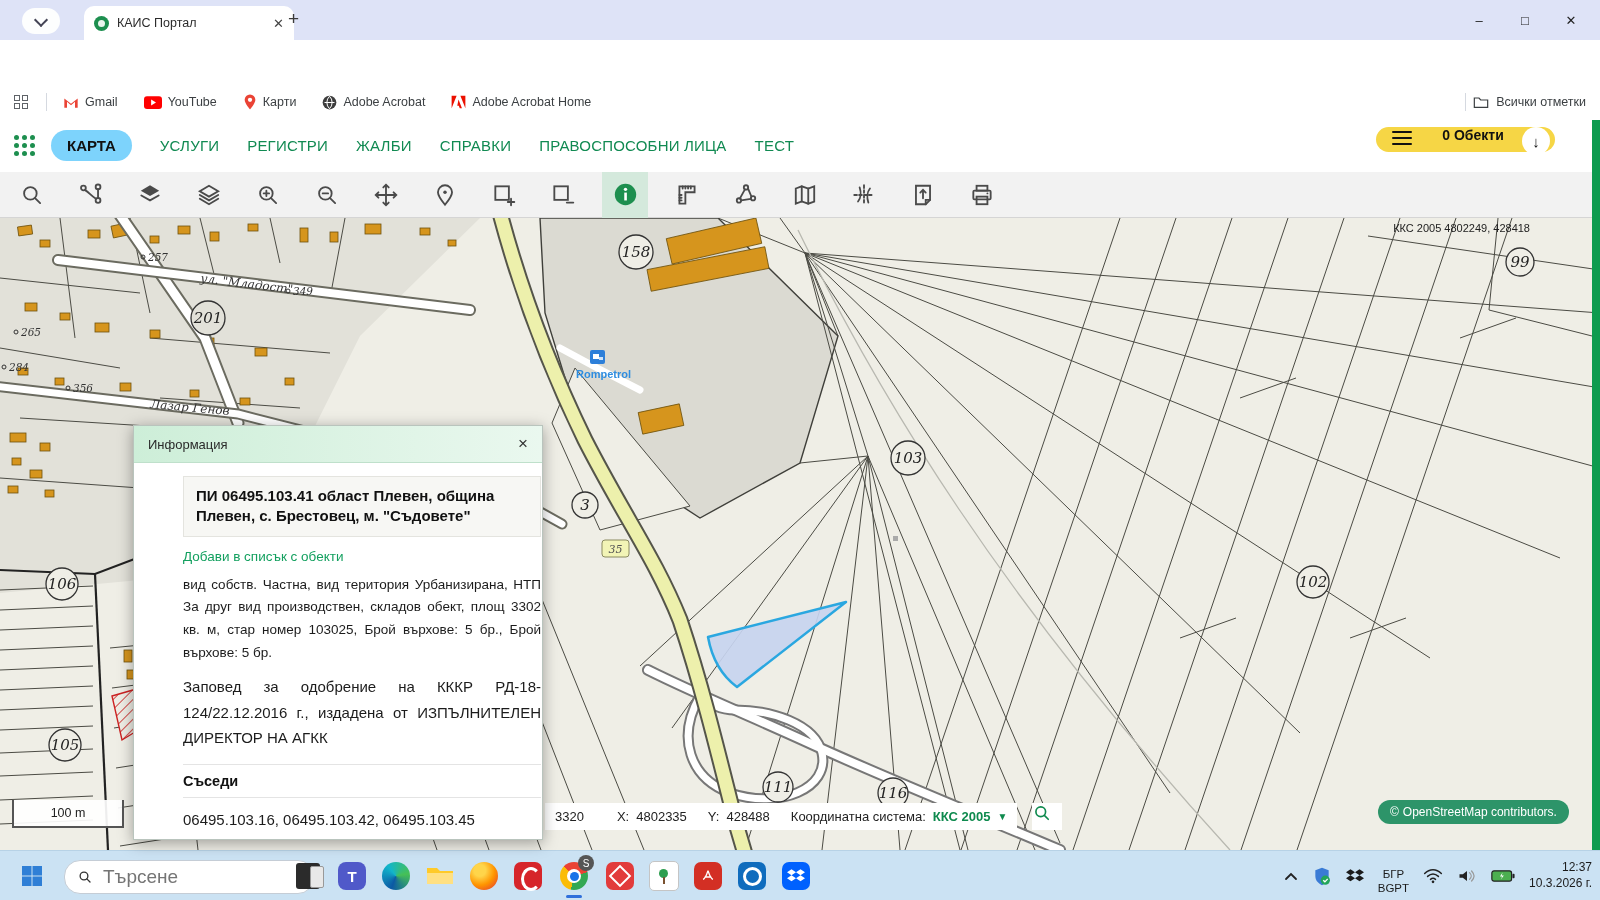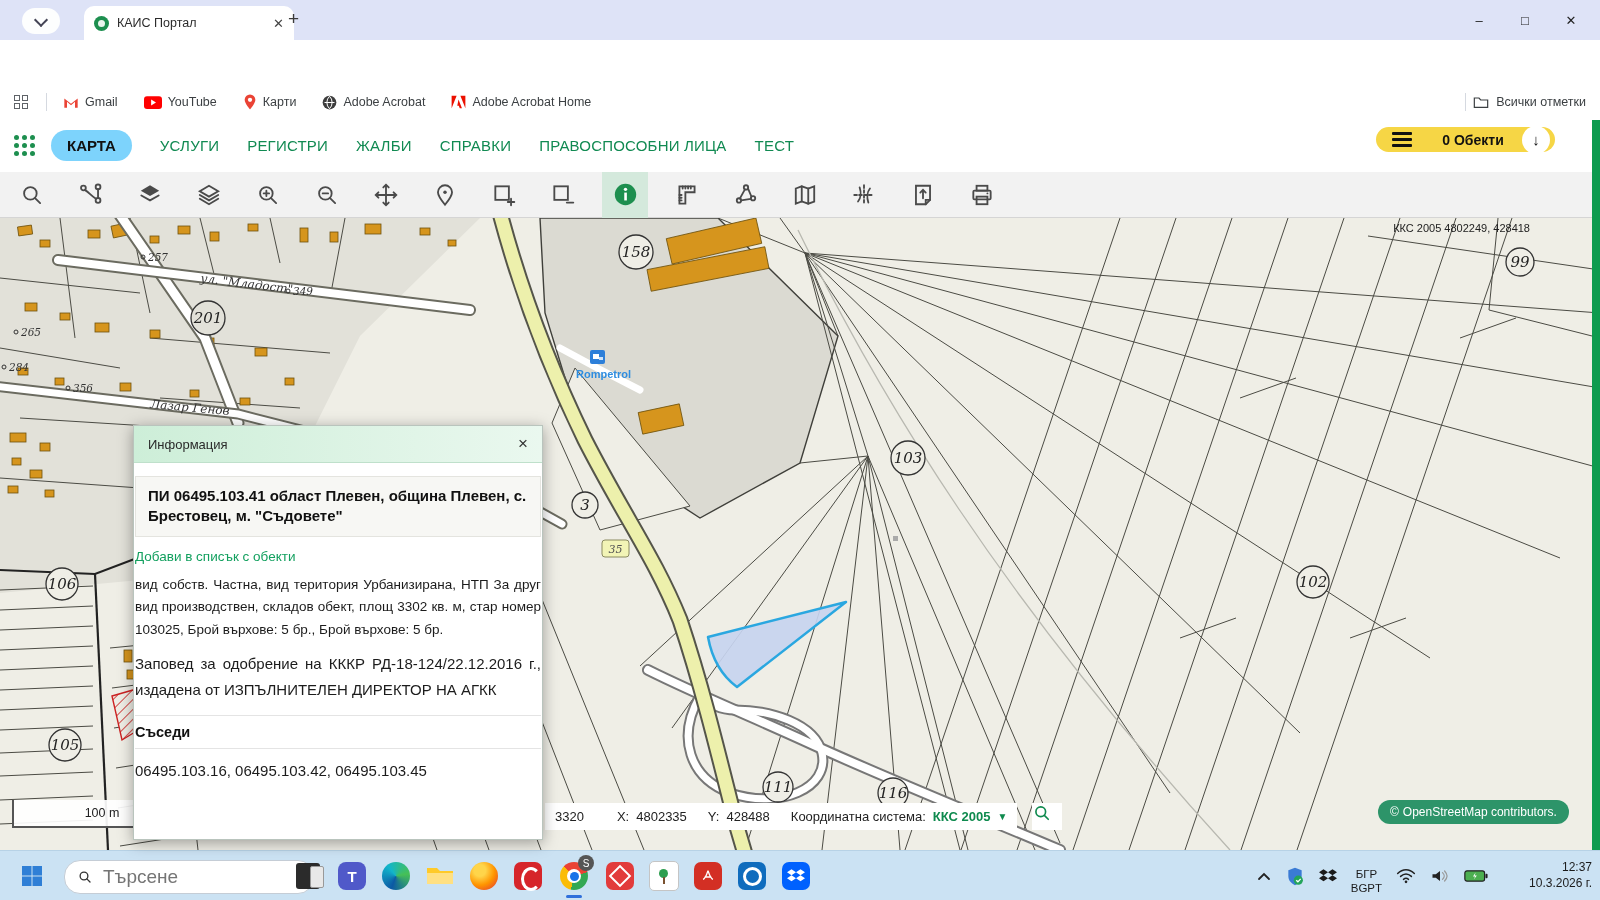--- a/index.html
+++ b/index.html
@@ -29,65 +29,65 @@
   .apps-grid{display:grid;grid-template-columns:6px 6px;grid-gap:2px;margin:0 18px 0 14px;cursor:pointer;}
   .apps-grid span{width:6px;height:6px;border:1.5px solid #5f6368;box-sizing:border-box;}
   .bm-sep{width:1px;height:18px;background:#d5d9e0;margin-right:16px;}
   .all-bm{position:absolute;right:14px;display:flex;align-items:center;gap:7px;cursor:pointer;}
   
   .sitenav{position:absolute;left:0;top:118px;width:1600px;height:54px;background:#fff;display:flex;align-items:center;}
   .dots{display:grid;grid-template-columns:repeat(3,5px);grid-gap:3px;margin:0 16px 0 14px;cursor:pointer;}
   .dots i{width:5px;height:5px;border-radius:50%;background:#1d8f4f;}
   .pill-active{background:#7dd3fc;border-radius:17px;padding:7px 16px;font-weight:bold;font-size:15px;color:#111;margin-right:14px;cursor:pointer;}
   .navlink{font-weight:normal;font-size:15px;color:#118a52;margin:0 14px;letter-spacing:.2px;cursor:pointer;white-space:nowrap;}
-  .obj-pill{position:absolute;right:45px;top:9px;width:158px;height:25px;background:#f6d645;border-radius:18px;display:flex;align-items:center;padding:0 5px 0 16px;cursor:pointer;}
+  .obj-pill{position:absolute;right:45px;top:9px;width:158px;height:25px;background:#f6d645;border-radius:18px;display:flex;align-items:flex-start;padding:0 5px 0 16px;cursor:pointer;}
   .burger{width:20px;margin-right:12px;}
   .burger i{display:block;height:2.5px;background:#111;margin:3.5px 0;border-radius:1px;}
   .obj-label{font-weight:bold;font-size:14px;color:#111;flex:1;text-align:center;}
   .obj-down{width:28px;height:28px;border-radius:50%;background:#fff;display:flex;align-items:center;justify-content:center;font-size:15px;color:#111;}
   
   .maptools{position:absolute;left:0;top:172px;width:1600px;height:46px;background:#f2f2f2;border-bottom:1px solid #d5d5d5;display:flex;align-items:center;padding-left:12px;box-sizing:border-box;}
   .tool{width:40px;height:40px;margin-right:19px;display:flex;align-items:center;justify-content:center;cursor:pointer;border-radius:4px;}
   .tool.active{background:#d4e9dc;width:46px;height:46px;border-radius:0;}
   
   .map-wrap{position:absolute;left:0;top:218px;width:1600px;height:632px;background:#efeee6;}
   .map-wrap svg{position:absolute;left:0;top:0;}
   
   .popup{position:absolute;left:133px;top:207px;width:408px;height:413px;background:#fff;border:1px solid #b9c4bd;box-shadow:0 3px 14px rgba(0,0,0,.35);z-index:4;}
   .popup-head{height:36px;background:linear-gradient(90deg,#cdeed8,#eaf8ef);display:flex;align-items:center;padding:0 14px;font-size:13px;color:#2a2a2a;border-bottom:1px solid #bfe0cb;}
   .popup-head .sp{flex:1;}
   .popup-close{font-size:17px;color:#333;cursor:pointer;}
-  .popup-body{padding:13px 1px;}
+  .popup-body{padding:13px 1px;margin-left:48px;}
   .obj-title{background:#f7f7f4;border:1px solid #e4e4df;padding:9px 12px;font-weight:bold;font-size:15px;line-height:1.35;color:#111;}
   .add-link{margin-top:12px;font-size:13.5px;color:#13a05f;cursor:pointer;}
   .attr-par{margin-top:10px;font-size:13.5px;line-height:1.7;text-align:justify;color:#1c1c1c;}
   .sec-h{margin-top:13px;padding:8px 0;border-top:1px solid #e4e4e4;border-bottom:1px solid #e4e4e4;font-weight:bold;font-size:14.5px;color:#111;}
   .sec-p{margin-top:9px;font-size:15px;line-height:1.7;text-align:justify;color:#1c1c1c;}
   
   .statusbar{position:absolute;left:545px;top:585px;height:27px;background:#fff;display:flex;align-items:center;font-size:13px;color:#222;padding:0 10px;gap:7px;z-index:3;}
   .crs{color:#0e8a4e;font-weight:bold;}
   .crs-caret{color:#0e8a4e;font-size:10px;cursor:pointer;}
   .mag-btn{position:absolute;left:1032px;top:585px;width:30px;height:27px;background:#fff;display:flex;align-items:center;justify-content:center;cursor:pointer;z-index:3;}
-  .scalebar{position:absolute;left:12px;top:582px;width:108px;height:26px;background:rgba(255,255,255,.92);border-left:2px solid #555;border-right:2px solid #555;border-bottom:2px solid #555;display:flex;align-items:center;justify-content:center;font-size:12.5px;color:#222;z-index:3;padding-left:34px;}
+  .scalebar{position:absolute;left:12px;top:582px;width:108px;height:26px;background:rgba(255,255,255,.92);border-left:2px solid #555;border-right:2px solid #555;border-bottom:2px solid #555;display:flex;align-items:center;justify-content:center;font-size:12.5px;color:#222;z-index:3;}
   .osm-badge{position:absolute;left:1378px;top:582px;height:24px;background:#2d9469;border-radius:12px;color:#fff;font-size:12px;display:flex;align-items:center;padding:0 12px;gap:4px;z-index:3;}
   .green-scroll{position:absolute;right:0;top:120px;width:8px;height:730px;background:#0d9b4f;z-index:6;}
   
   .taskbar{position:absolute;left:0;top:850px;width:1600px;height:50px;background:#cbe2f3;border-top:1px solid #b7d2e6;}
   .tb-item{position:absolute;top:0;height:50px;display:flex;align-items:center;justify-content:center;cursor:pointer;}
   .search-pill{position:absolute;left:64px;top:9px;width:224px;height:32px;background:#fff;border:1px solid #c5cdd6;border-radius:16px;display:flex;align-items:center;padding:0 12px;gap:8px;}
   .search-pill input{border:none;outline:none;font-size:19px;color:#444;width:150px;background:transparent;font-family:"Liberation Sans",sans-serif;}
   .appico{width:28px;height:28px;border-radius:6px;position:relative;flex:none;}
   .chrome-ball{width:28px;height:28px;border-radius:50%;background:conic-gradient(from -45deg,#ea4335 0 33%,#34a853 33% 66%,#fbbc05 66% 100%);position:relative;}
   .chrome-ball:before{content:"";position:absolute;left:7px;top:7px;width:14px;height:14px;border-radius:50%;background:#fff;}
   .chrome-ball:after{content:"";position:absolute;left:9.5px;top:9.5px;width:9px;height:9px;border-radius:50%;background:#1a73e8;}
   .badge-s{position:absolute;right:-6px;top:-7px;width:16px;height:16px;border-radius:50%;background:#555;color:#fff;font-size:10px;display:flex;align-items:center;justify-content:center;}
   .active-line{position:absolute;bottom:3px;left:50%;transform:translateX(-50%);width:16px;height:3px;border-radius:2px;background:#2f6fdb;}
   .tray{position:absolute;right:8px;top:0;height:50px;display:flex;align-items:center;gap:14px;}
   .lang{font-size:11.5px;color:#1b1b1b;text-align:center;line-height:1.25;cursor:pointer;margin-top:10px;}
-  .clock{font-size:12px;color:#1b1b1b;text-align:right;line-height:1.3;cursor:pointer;margin-left:27px;}
+  .clock{font-size:12px;color:#1b1b1b;text-align:right;line-height:1.3;cursor:pointer;}
   .diamond{width:12px;height:12px;border:2.5px solid #fff;transform:rotate(45deg);margin:6px;}
 </style>
 </head>
 <body>
 
 <div id="screen">
 
   <svg width="0" height="0" style="position:absolute">
     <defs>
       <g id="i-search">

